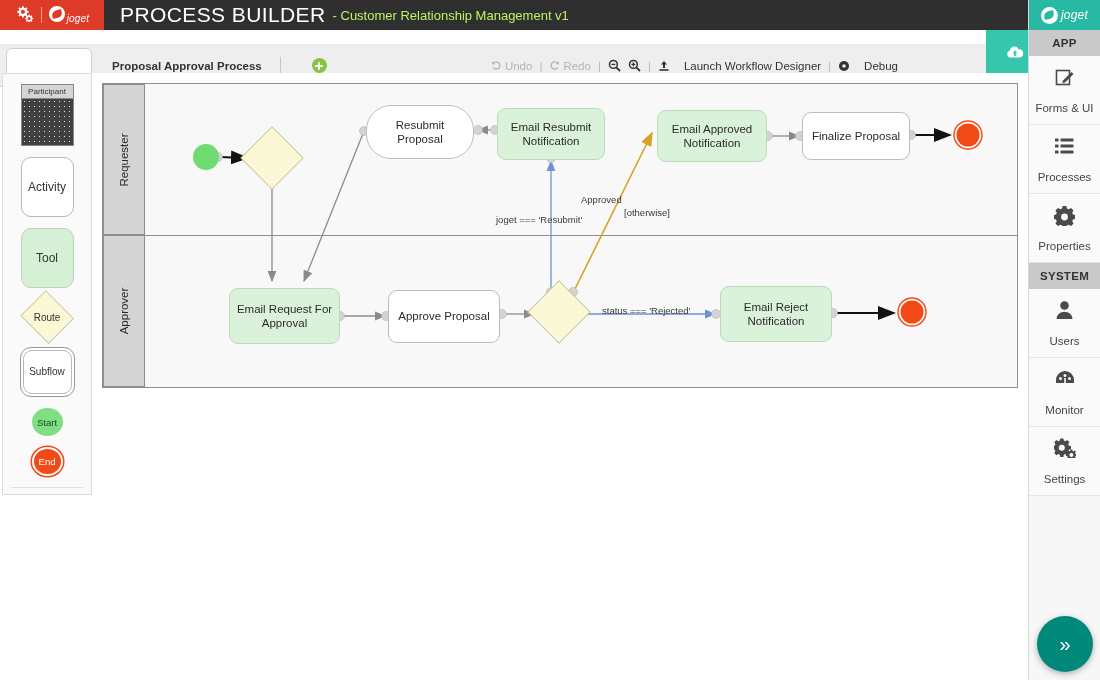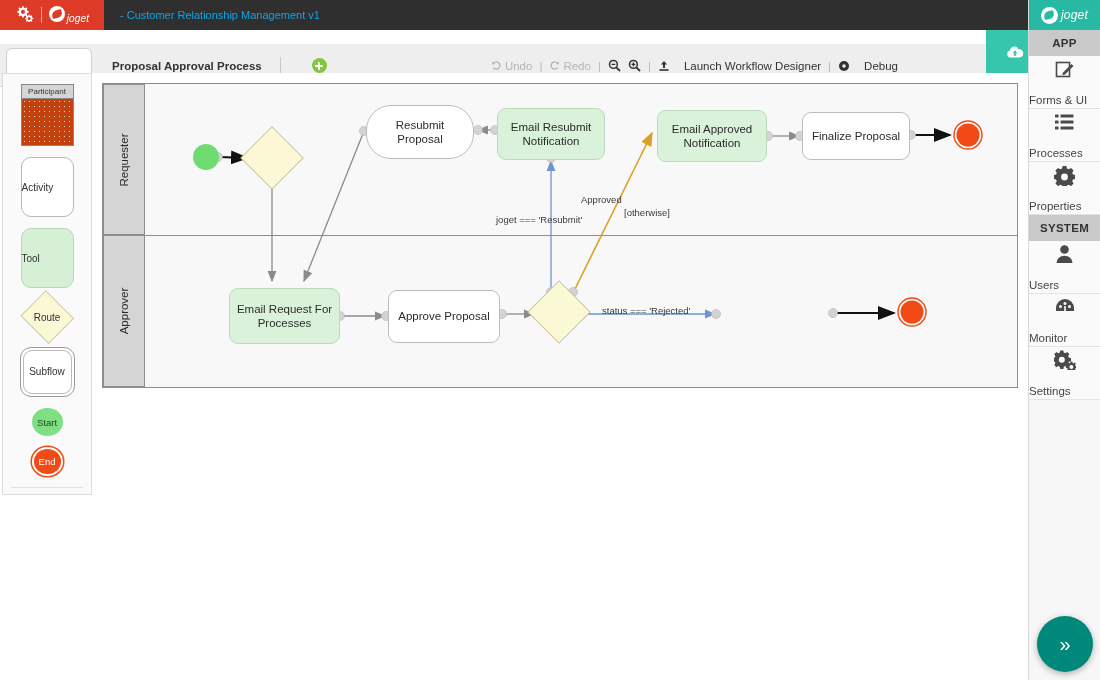--- a/index.html
+++ b/index.html
@@ -34,42 +34,42 @@
     background: #dd3b27;
     border-radius: 60% 10% 55% 10%;
     transform: rotate(-12deg);
   }
   .joget-word { font-size: 10px; color: #fff; letter-spacing: .2px; font-style: italic; }
   .apptitle {
     flex: 1; display: flex; align-items: center; padding-left: 16px;
     color: #fff; white-space: nowrap;
   }
   .apptitle .main { font-size: 21px; letter-spacing: .4px; font-weight: 400; }
-  .apptitle .sub  { font-size: 11px; color: #0ea5e9; }
+  .apptitle .sub  { font-size: 13px; margin-left: 7px; color: #bef264; }
 
   
   .rightbar {
     position: absolute; right: 0; top: 0; width: 72px; height: 680px;
     background: #f7f7f7; border-left: 1px solid #d8d8d8;
   }
   .rb-logo {
     height: 30px; background: #28b9a4; display: flex; align-items: center;
     justify-content: center; gap: 3px;
   }
   .rb-logo .joget-circle { width: 17px; height: 17px; }
   .rb-logo .joget-circle::after { background: #28b9a4; }
   .rb-logo .joget-word { font-size: 12px; }
   .rb-section {
     height: 26px; background: #c9c9c9; color: #333; font-size: 11.5px;
     font-weight: bold; display: flex; align-items: center; justify-content: center;
     letter-spacing: .3px;
   }
   .rb-item {
-    height: 53px; border-bottom: 1px solid #e4e4e4; display: flex;
-    flex-direction: column; justify-content: center; gap: 14px;
+    height: 69px; border-bottom: 1px solid #e4e4e4; display: flex;
+    flex-direction: column; align-items: center; justify-content: center; gap: 14px;
     color: #4a4a4a; background: #fafafa;
   }
   .rb-item .lbl { font-size: 11.5px; color: #454545; }
   .rb-ico { height: 22px; display: flex; align-items: center; justify-content: center; }
 
   .fab {
     position: absolute; left: 8px; bottom: 8px; width: 56px; height: 56px;
     border-radius: 50%; background: #00897b; color: #fff; display: flex;
     align-items: center; justify-content: center; font-size: 20px;
     box-shadow: 0 2px 6px rgba(0,0,0,.3);
@@ -116,36 +116,36 @@
   }
 
   
   .palette {
     position: absolute; left: 2px; top: 73px; width: 90px; height: 422px;
     background: #fafafa; border: 1px solid #dcdcdc;
     display: flex; flex-direction: column; align-items: center; padding-top: 10px;
   }
   .pal-shape { position: relative; margin-bottom: 11px; }
   .pal-participant {
-    width: 53px; height: 62px; border: 1px solid #888; background: #c2410c;
+    width: 53px; height: 62px; border: 1px solid #888; background: #404040;
   }
   .pal-participant .phead {
     height: 14px; background: #d5d5d5; border-bottom: 1px solid #888;
     font-size: 8px; color: #333; display: flex; align-items: center;
     justify-content: center;
   }
   .pal-participant .pbody {
     height: 47px;
     background-image: radial-gradient(#e3e3e3 0.6px, transparent 0.6px);
     background-size: 5px 5px;
   }
   .pal-box {
     width: 53px; height: 66px; border-radius: 10px; border: 1px solid #b9b9b9;
-    display: flex; align-items: center; justify-content: flex-start;
-    font-size: 10px; color: #333; background: #fff;
+    display: flex; align-items: center; justify-content: center;
+    font-size: 12px; color: #333; background: #fff;
   }
   .pal-box.tool { background: #d6f0d6; border-color: #b6d8b6; }
   .pal-route {
     width: 40px; height: 40px; background: #fbf8d6; border: 1px solid #cfc9a0;
     transform: rotate(45deg); display: flex; align-items: center; justify-content: center;
   }
   .pal-route span { transform: rotate(-45deg); font-size: 10px; color: #333; }
   .pal-subflow {
     width: 55px; height: 55px; border-radius: 11px; border: 1px solid #9a9a9a;
     padding: 2px; background: #fff;
@@ -208,20 +208,21 @@
           </g>
         </svg>
       </span>
       <div class="brand-div"></div>
       <div class="joget-mark">
         <span class="joget-circle"></span>
         <span class="joget-word">joget</span>
       </div>
     </div>
     <div class="apptitle">
+      <span class="main">PROCESS BUILDER</span>
       <span class="sub">- Customer Relationship Management v1</span>
     </div>
   </div>
 
   <div class="subbar">
     <div class="palette-top"></div>
 
     <div class="tabstrip">
       <span class="tabname">Proposal Approval Process</span>
       <span class="tab-sep"></span>
@@ -413,24 +414,27 @@
     <div class="nodebox green" style="left:405px; top:35px; width:108px; height:52px;">
       <span>Email Resubmit Notification</span>
     </div>
     <div class="nodebox green" style="left:565px; top:37px; width:110px; height:52px;">
       <span>Email Approved Notification</span>
     </div>
     <div class="nodebox" style="left:710px; top:39px; width:108px; height:48px;">
       <span>Finalize Proposal</span>
     </div>
     <div class="nodebox green" style="left:137px; top:215px; width:111px; height:56px;">
-      <span>Email Request For Processes</span>
+      <span>Email Request For Approval</span>
     </div>
     <div class="nodebox" style="left:296px; top:217px; width:112px; height:53px;">
       <span>Approve Proposal</span>
+    </div>
+    <div class="nodebox green" style="left:628px; top:213px; width:112px; height:56px;">
+      <span>Email Reject Notification</span>
     </div>
 
     <div class="edge-label" style="left:404px; top:141px;">joget === 'Resubmit'</div>
     <div class="edge-label" style="left:489px; top:121px;">Approved</div>
     <div class="edge-label" style="left:496px; top:134px;padding-left:36px;">[otherwise]</div>
     <div class="edge-label" style="left:510px; top:232px;">status === 'Rejected'</div>
   </div>
 
   <div class="rightbar">
     <div class="rb-logo">

